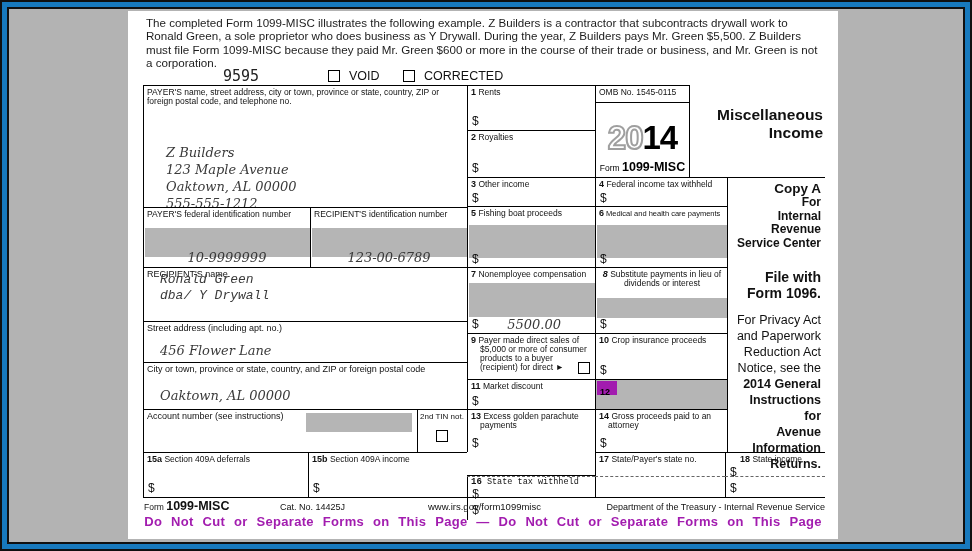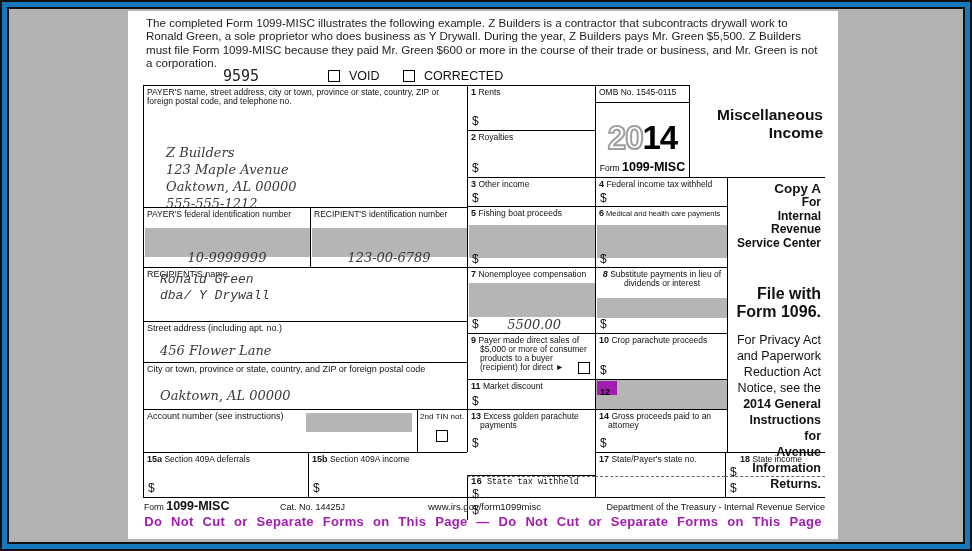--- a/index.html
+++ b/index.html
@@ -32,21 +32,21 @@
                 font-weight:bold; font-size:15.5px; line-height:18px; color:#111; }
   .yearwrap { position:absolute; left:0; right:0; top:16px; text-align:center;
               font-weight:bold; font-size:33px; letter-spacing:-1px; }
   .y-out { color:#fff; -webkit-text-stroke:2px #9f9f9f; }
   .y-bold { color:#000; }
   .formname { position:absolute; bottom:3px; left:0; right:0; text-align:center; font-size:8.5px; }
   .formname b { font-size:12.5px; }
   .copycol { position:absolute; left:2px; right:4px; top:3px; text-align:right; color:#111; }
   .copytitle { font-size:13.5px; font-weight:bold; }
   .copyfor div { font-size:12px; font-weight:bold; line-height:13.5px; }
-  .filewith { font-size:16px; font-weight:bold; margin-top:35px; }
+  .filewith { font-size:14px; font-weight:bold; margin-top:19px; }
   .privacy { margin-top:11px; }
   .privacy div { font-size:12.5px; line-height:16px; }
   .instr div { font-size:12.5px; font-weight:bold; line-height:16px; }
   .chip12 { position:absolute; left:1px; top:1px; width:20px; height:14px; background:#a21caf; padding-left:3px; }
   .f-item { position:absolute; color:#111; }
   .donotcut { position:absolute; left:0; right:0; top:503px; text-align:center; font-weight:bold;
               font-size:13px; word-spacing:5px; letter-spacing:0.3px; color:#a21caf; }
 </style>
 </head>
 <body>
@@ -182,21 +182,21 @@
       <div class="lbl"><span class="num">9</span> <span>Payer made direct sales of</span>
         <div class="ind">
             <div>$5,000 or more of consumer</div>
             <div>products to a buyer</div>
             <div>(recipient) for direct ►</div>
           </div>
       </div>
       <span class="cb" style="right:5px;bottom:5px;"></span>
     </div>
     <div class="cell" style="left:467px;top:322px;width:132px;height:46px;">
-      <div class="lbl"><span class="num">10</span> <span>Crop parachute proceeds</span></div>
+      <div class="lbl"><span class="num">10</span> <span>Crop insurance proceeds</span></div>
       <span class="dollar">$</span>
     </div>
 
     <div class="cell" style="left:15px;top:351px;width:324px;height:47px;">
       <div class="lbl" style="font-size:9px;">City or town, province or state, country, and ZIP or foreign postal code</div>
       <div class="abs hand" style="left:16px;bottom:6px;">Oaktown, AL 00000</div>
     </div>
 
     <div class="cell" style="left:339px;top:368px;width:128px;height:30px;">
       <div class="lbl"><span class="num">11</span> <span>Market discount</span></div>

